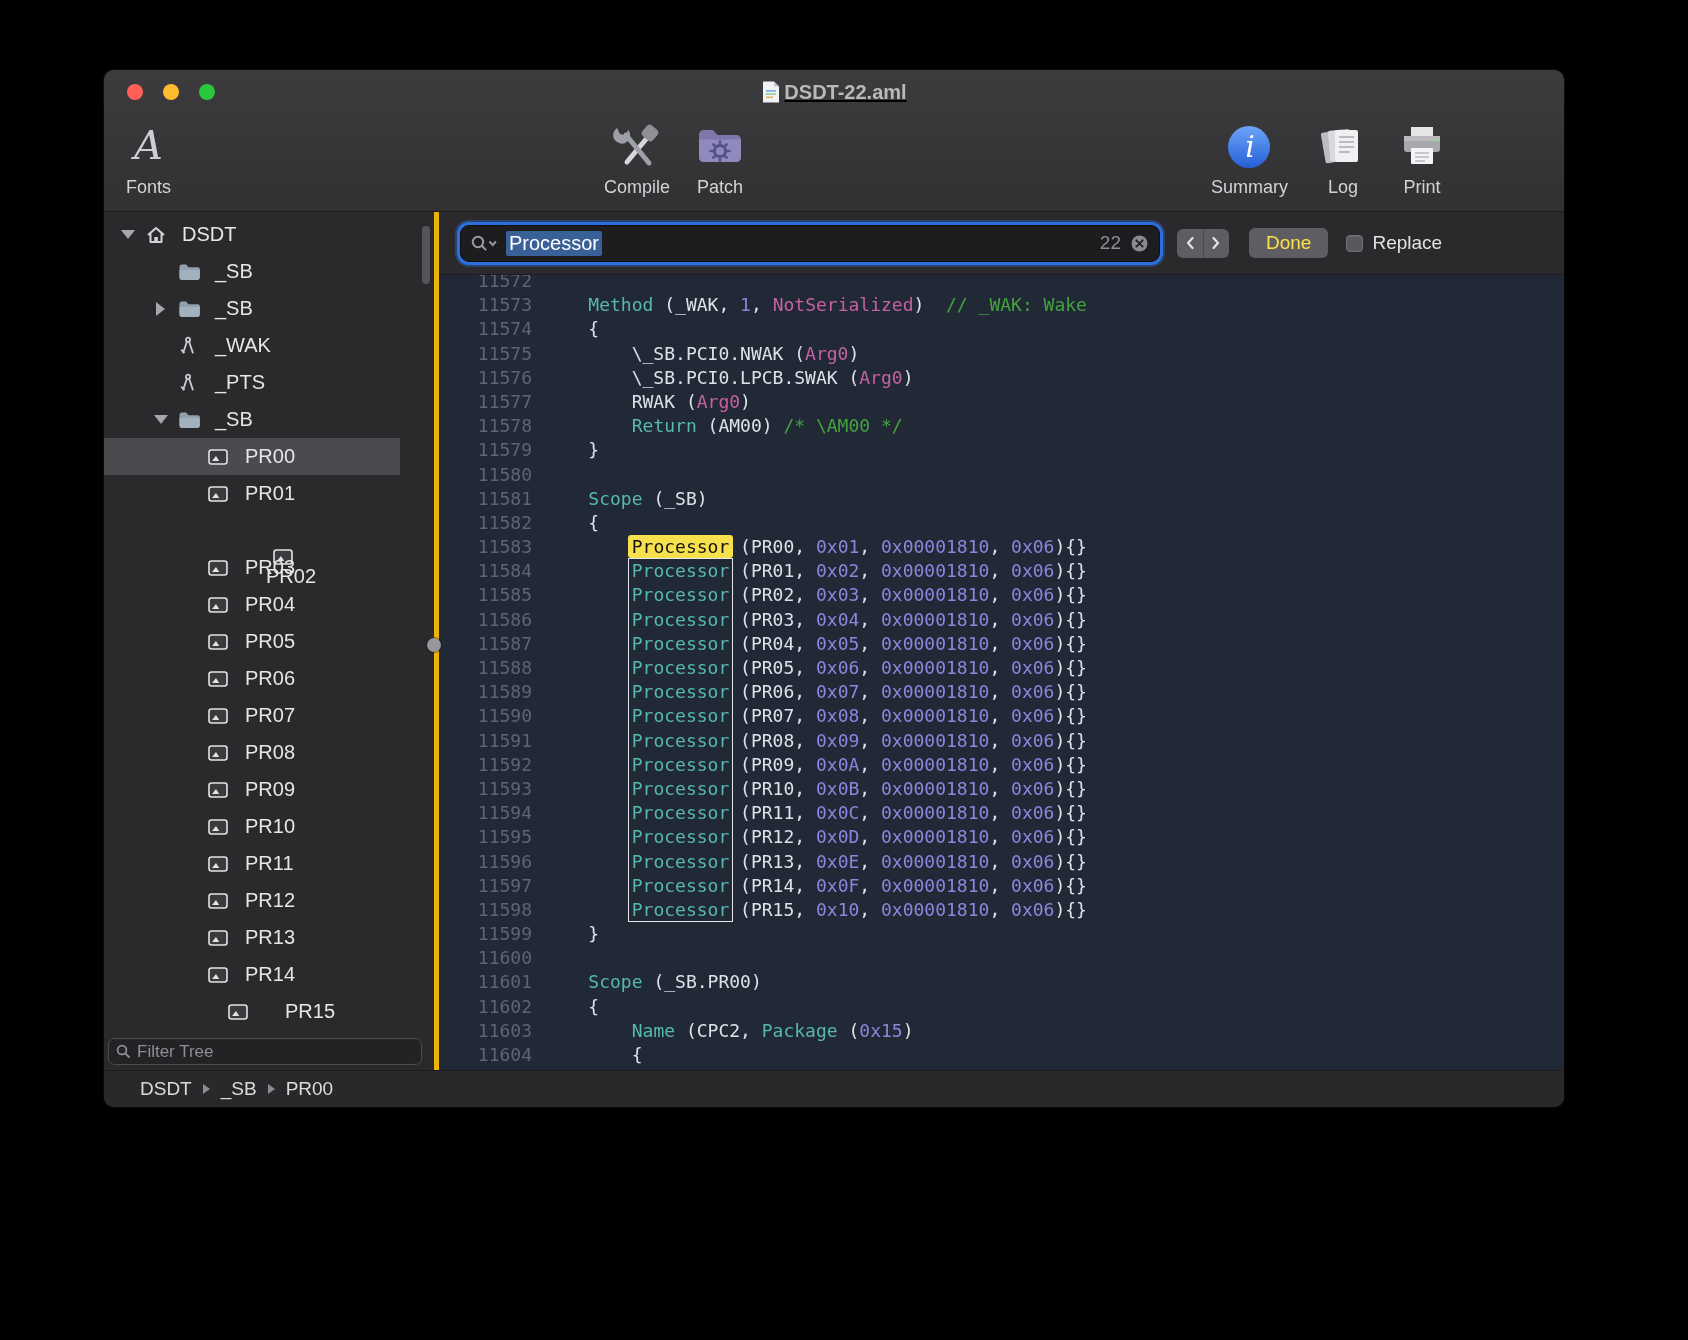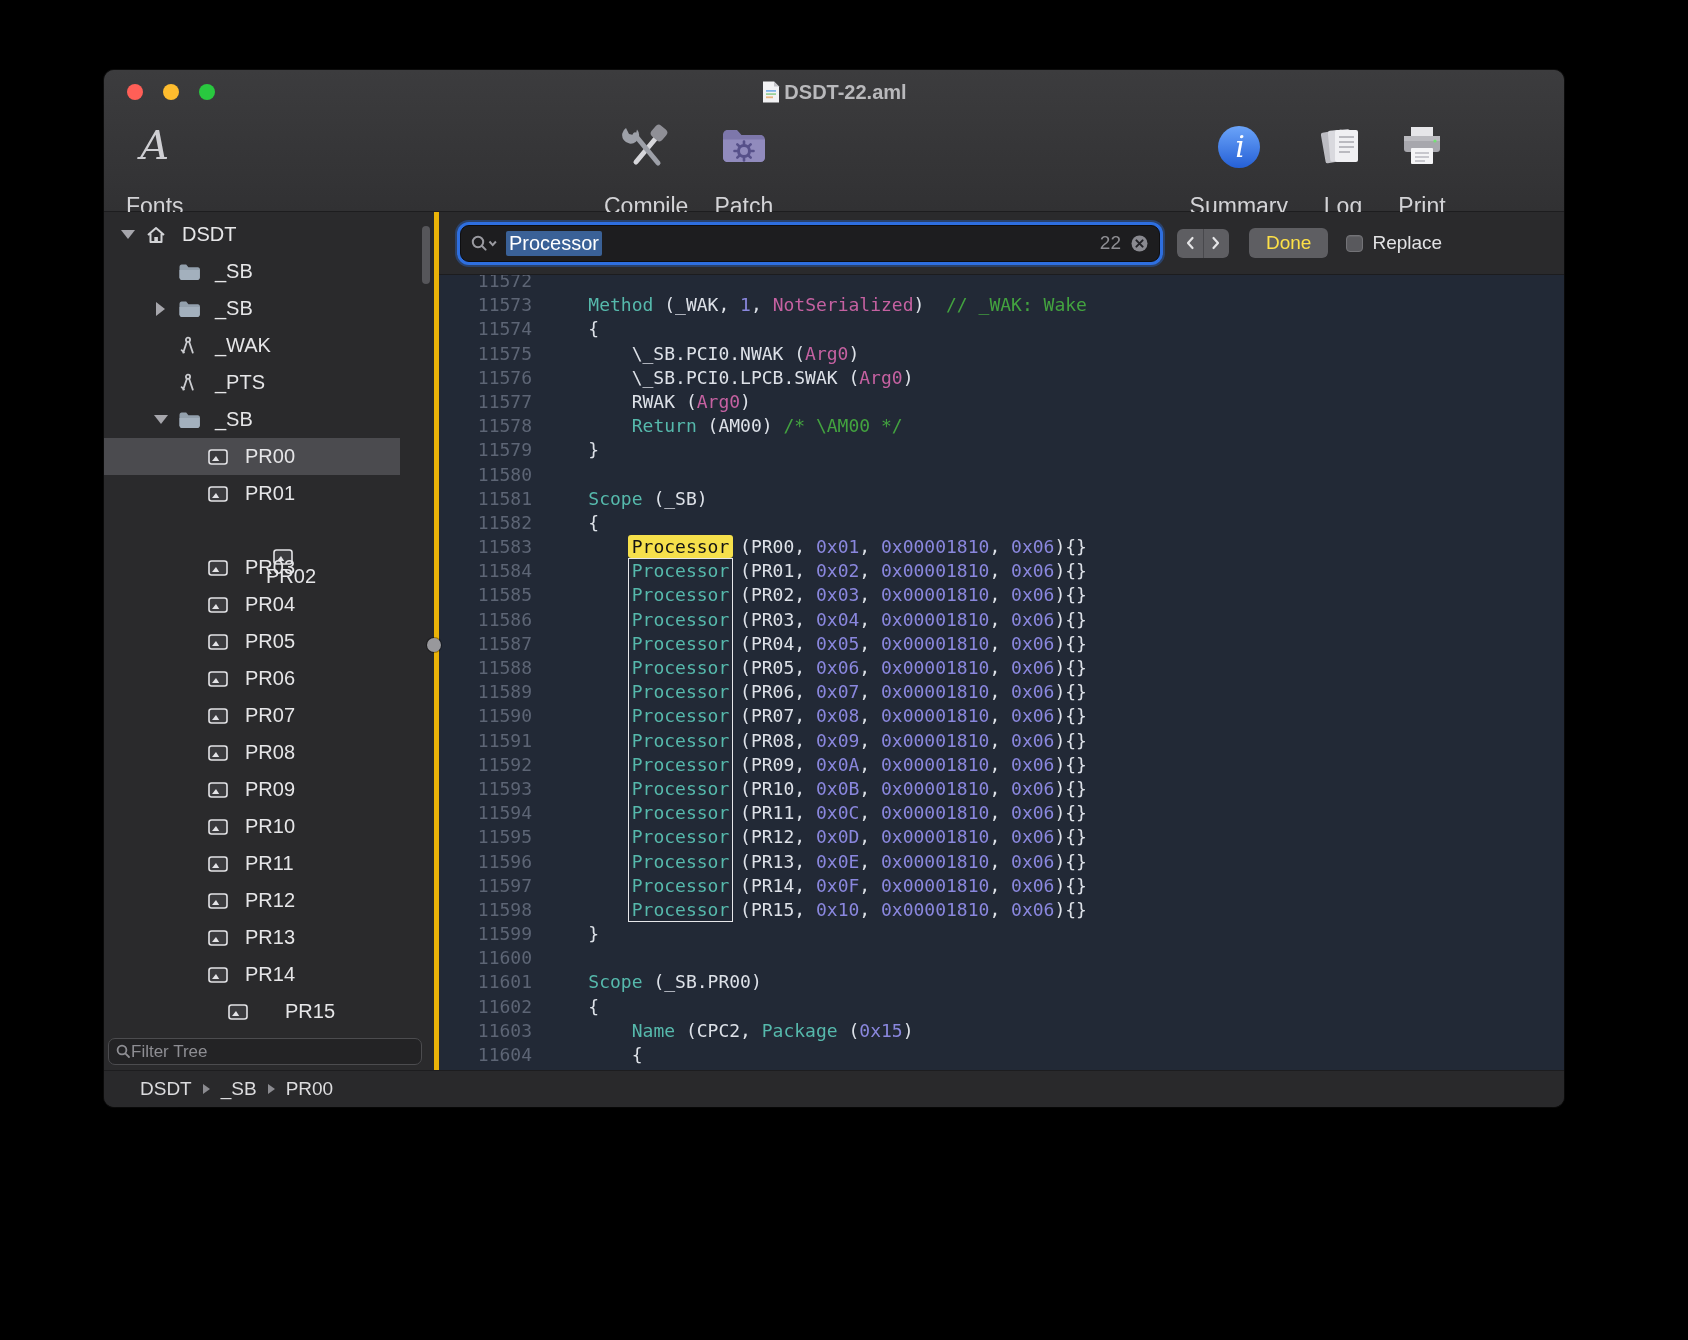--- a/index.html
+++ b/index.html
@@ -12,27 +12,27 @@
             box-shadow:0 30px 90px rgba(0,0,0,.75), 0 0 0 1px rgba(255,255,255,.06); }
 
   
   .chrome-top { position:absolute; left:0; top:0; right:0; height:142px;
                 background:linear-gradient(#3c3c3e,#313133); border-bottom:1px solid #1d1d1f; }
   .titlebar { position:relative; height:44px; }
   .traffic { position:absolute; left:23px; top:14px; display:flex; gap:20px; }
   .tl { width:16px; height:16px; border-radius:50%; }
   .tl.red{ background:#ff5f57; } .tl.yellow{ background:#febc2e; } .tl.green{ background:#29c83f; }
   .title-group { position:absolute; left:0; right:0; top:0; height:44px;
-                 display:flex; align-items:center; justify-content:center; gap:3px; }
+                 display:flex; align-items:center; justify-content:center; gap:3px;text-decoration:underline; }
   .window-title { font-size:20px; font-weight:600; color:#b9b9bc; }
 
   .toolbar { position:relative; height:97px; }
   .tb-item { display:flex; flex-direction:column; align-items:center; }
   .tb-icon { height:54px; display:flex; align-items:center; justify-content:center; }
-  .tb-label { font-size:23px; color:#d3d3d6; margin-top:19px; }
+  .tb-label { font-size:18px; color:#d3d3d6; margin-top:3px; }
   .tb-left { position:absolute; left:22px; top:6px; }
   .tb-center { position:absolute; left:500px; top:6px; display:flex; gap:26px; }
   .tb-right { position:absolute; right:118px; top:6px; display:flex; gap:32px; }
   .fonts-A { font-family:"DejaVu Serif", serif; font-style:italic; font-size:40px;
              color:#cfcfd3; line-height:1; padding-bottom:4px; }
 
   
   .main { position:absolute; left:0; top:142px; right:0; bottom:37px; }
 
   .sidebar { position:absolute; left:0; top:0; bottom:0; width:330px; background:#2a2a2c; }
@@ -47,21 +47,21 @@
   .ticon { width:24px; margin-right:13px; display:inline-flex; align-items:center; flex:none; }
   .sb-scroll { position:absolute; right:4px; top:14px; width:8px; height:58px;
                border-radius:4px; background:#56565a; }
   .split-handle { position:absolute; left:323px; top:426px; width:14px; height:14px;
                   border-radius:50%; background:#98989c; z-index:5;
                   box-shadow:0 0 0 1px rgba(0,0,0,.35); }
   .filter-box { position:absolute; left:4px; right:12px; bottom:5px; height:27px;
                 border:1px solid #4c4c4f; border-radius:7px; background:#232325;
                 display:flex; align-items:center; padding:0 7px; }
   .filter-box input { flex:1; background:transparent; border:none; outline:none;
-                      font-size:17px; color:#fef9c3; 
+                      font-size:17px; color:#fef9c3; margin-left:6px;
                       font-family:"Liberation Sans", sans-serif; }
   .filter-box input::placeholder { color:#8e8e93; }
 
   .editor { position:absolute; left:330px; right:0; top:0; bottom:0;
             background:#222936; border-left:5px solid #eab308; }
   .findbar { position:relative; height:63px; background:#2a2a2c; border-bottom:1px solid #1c1c1e;
              display:flex; align-items:center; padding-left:21px; }
   .search-field { width:700px; height:37px; border-radius:9px; background:#1d1d1f;
                   border:1px solid #0e0e10; display:flex; align-items:center; padding:0 10px;
                   box-shadow:0 0 0 3px #2e6fe0, 0 0 0 5px rgba(46,111,224,.35); }

